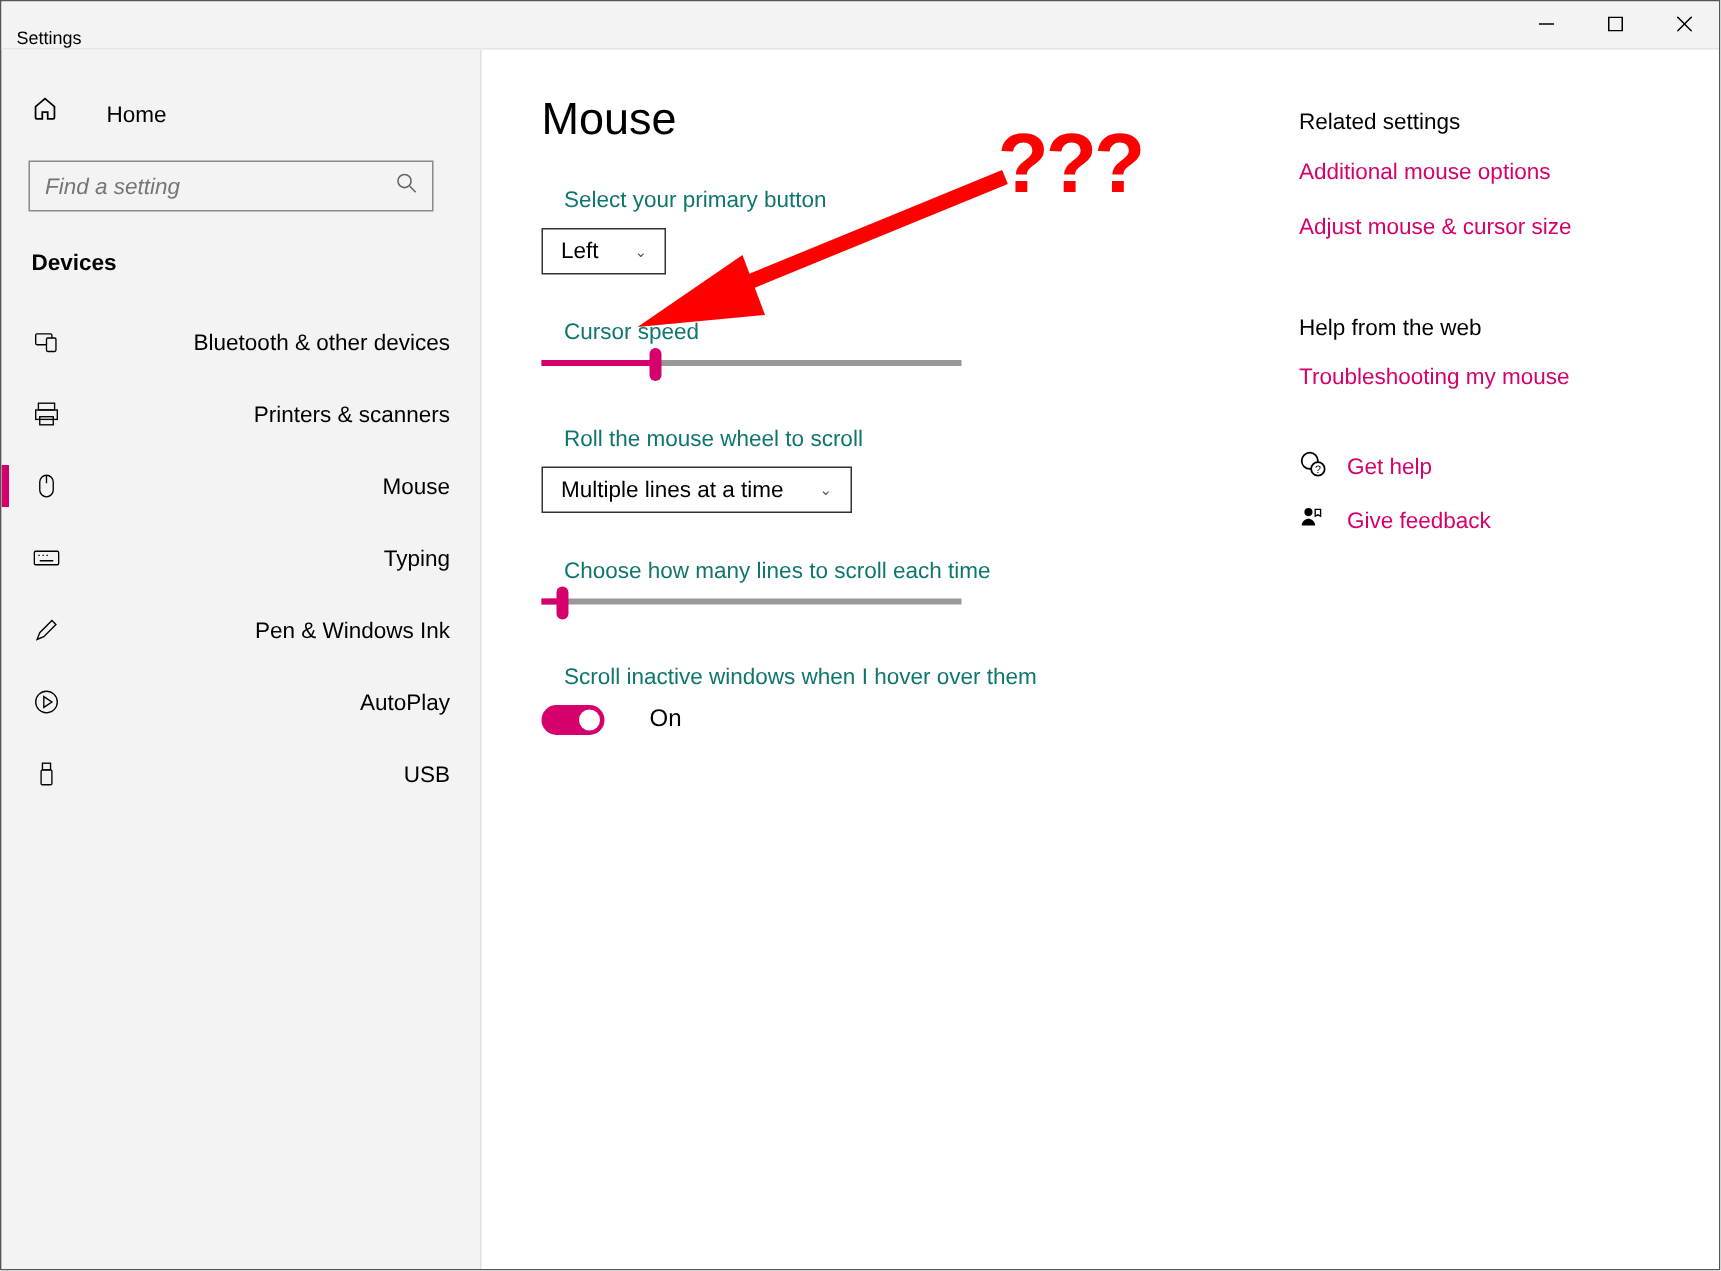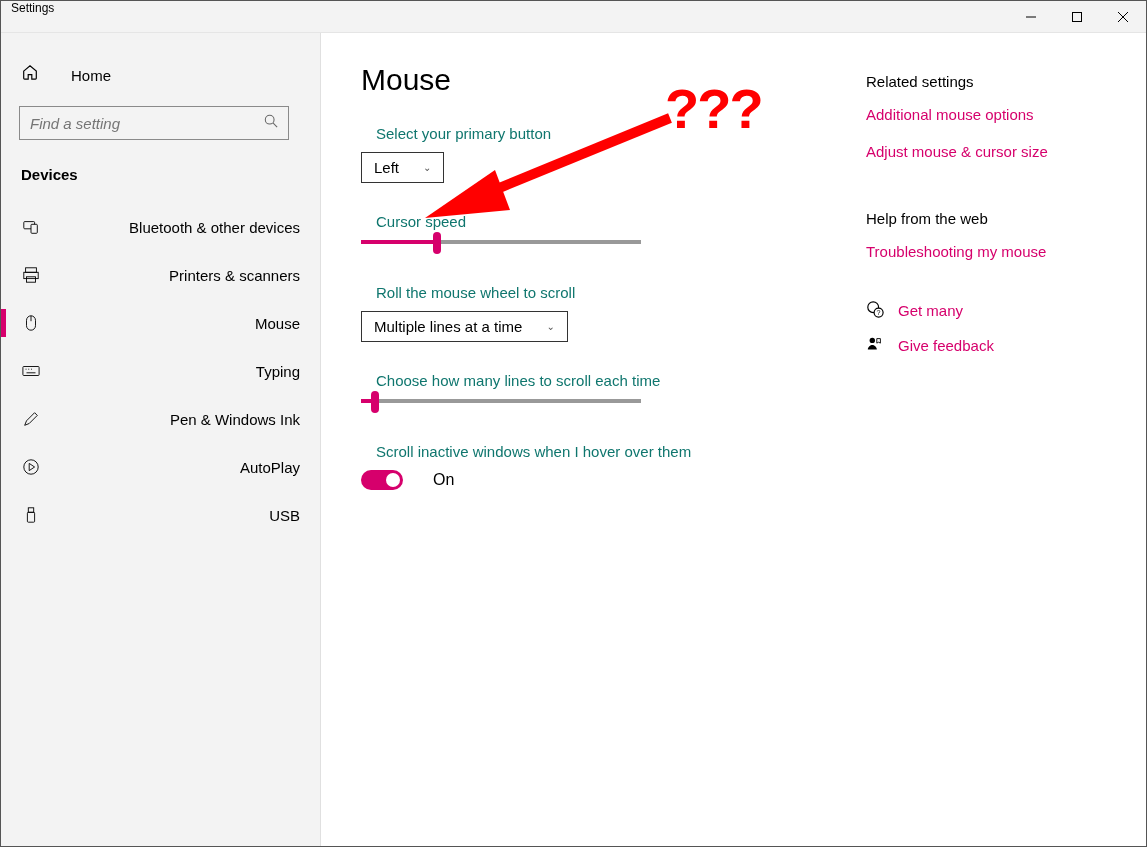--- a/index.html
+++ b/index.html
@@ -1,18 +1,18 @@
 <!DOCTYPE html>
 <html><head>
 <meta charset="utf-8">
 <style>
 * { margin:0; padding:0; box-sizing:border-box; font-family:"Segoe UI",Arial,sans-serif; }
 body { background:#fff; width:1147px; height:847px; overflow:hidden; position:relative; }
 .window { width:1147px; height:847px; border:1px solid #555; display:flex; flex-direction:column; }
-.titlebar { height:32px; display:flex; align-items:flex-start; background:#f3f3f3; border-bottom:1px solid #e5e5e5; }
+.titlebar { height:32px; display:flex; align-items:flex-end; background:#f3f3f3; border-bottom:1px solid #e5e5e5; }
 .titlebar .title { font-size:12px; padding-left:10px; flex:1; color:#000; }
 .winbtn { width:46px; height:32px; display:flex; align-items:center; justify-content:center; font-size:12px; }
 .body { flex:1; display:flex; overflow:hidden; }
 .sidebar { width:320px; background:#f3f3f3; border-right:1px solid #e0e0e0; padding-top:20px; }
 .home { display:flex; align-items:flex-end; padding:10px 20px; gap:32px; font-size:15px; }
 .searchwrap { margin:12px 31px 20px 18px; border:1px solid #8a8a8a; background:#f3f3f3; height:34px; display:flex; align-items:center; padding:0 10px; }
 .searchwrap input { flex:1; border:none; background:transparent; outline:none; font-size:15px; font-style:italic; color:#666; }
 .section { font-weight:600; font-size:15px; padding:6px 20px 20px 20px; }
 .navitem { display:flex; align-items:center; height:48px; padding:0 20px; gap:16px; font-size:15px; position:relative;justify-content:space-between; }
 .navitem.selected::before { content:""; position:absolute; left:0; top:10px; bottom:10px; width:5px; background:#d6006c; }
@@ -193,21 +193,21 @@
         <div style="height:30px"></div>
         <h3>Help from the web</h3>
         <a class="link">Troubleshooting my mouse</a>
         <div style="height:20px"></div>
         <div class="helprow pink">
           <span><svg width="18" height="18" viewBox="0 0 20 20">
                 <circle cx="8" cy="8" r="6" fill="none" stroke="#000" stroke-width="1.3"></circle>
                 <circle cx="14" cy="14" r="5" fill="#fff" stroke="#000" stroke-width="1.3"></circle>
                 <text x="14" y="17" font-size="8" text-anchor="middle" fill="#000">?</text>
               </svg></span>
-          <span>Get many</span>
+          <span>Get help</span>
         </div>
         <div class="helprow pink">
           <span><svg width="18" height="18" viewBox="0 0 20 20">
                 <circle cx="7" cy="6" r="3" fill="#000"></circle>
                 <path d="M2 16c0-3 3-5 5-5s5 2 5 5" fill="#000"></path>
                 <path d="M12 4l4 0 0 5-2-1-2 1z" fill="none" stroke="#000"></path>
               </svg></span>
           <span>Give feedback</span>
         </div>
       </div>

